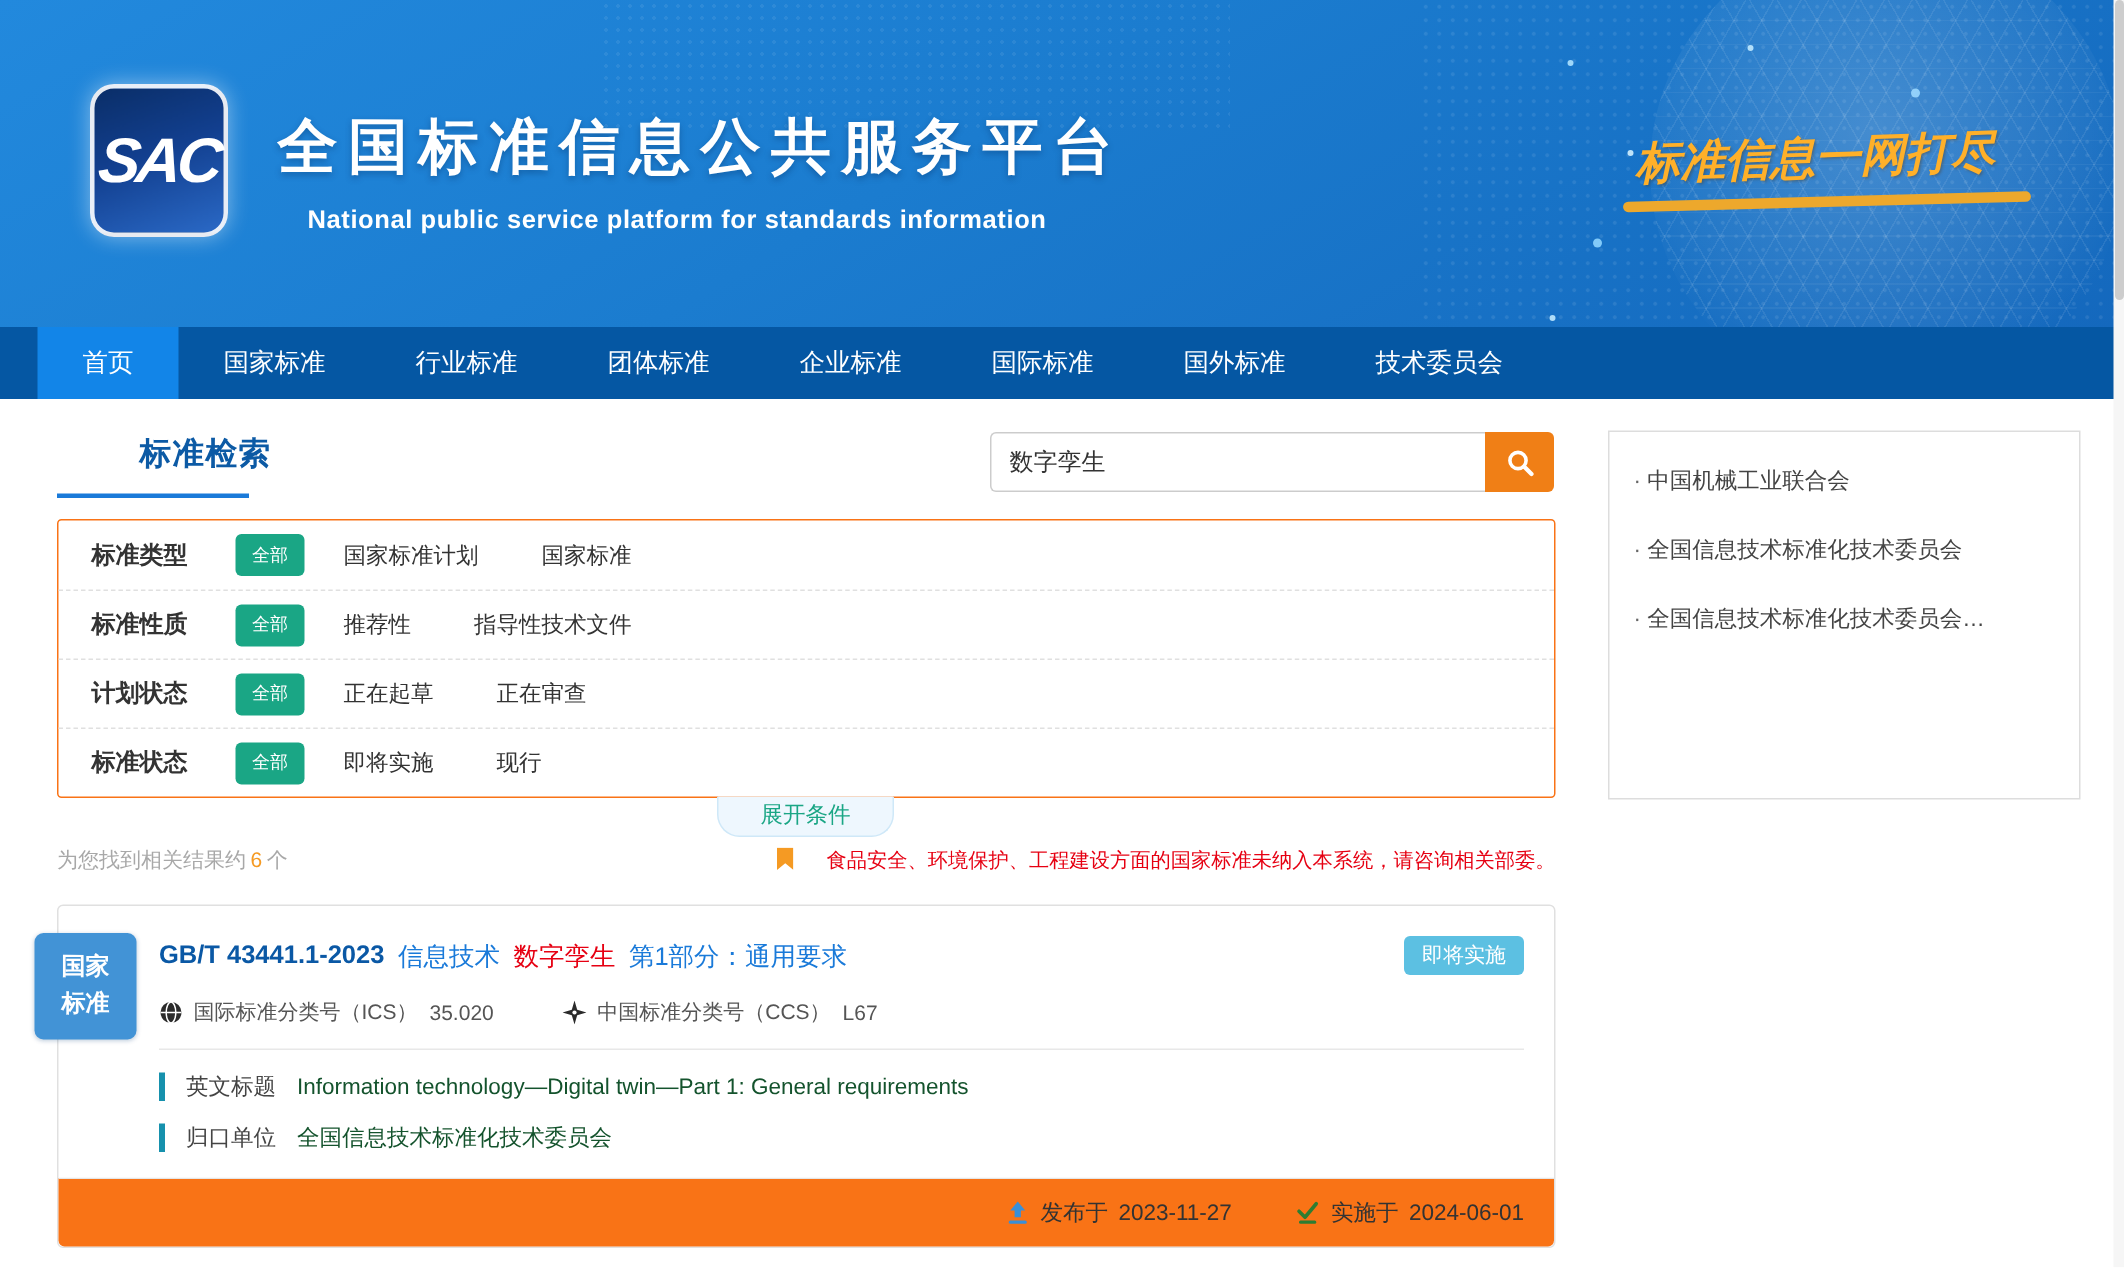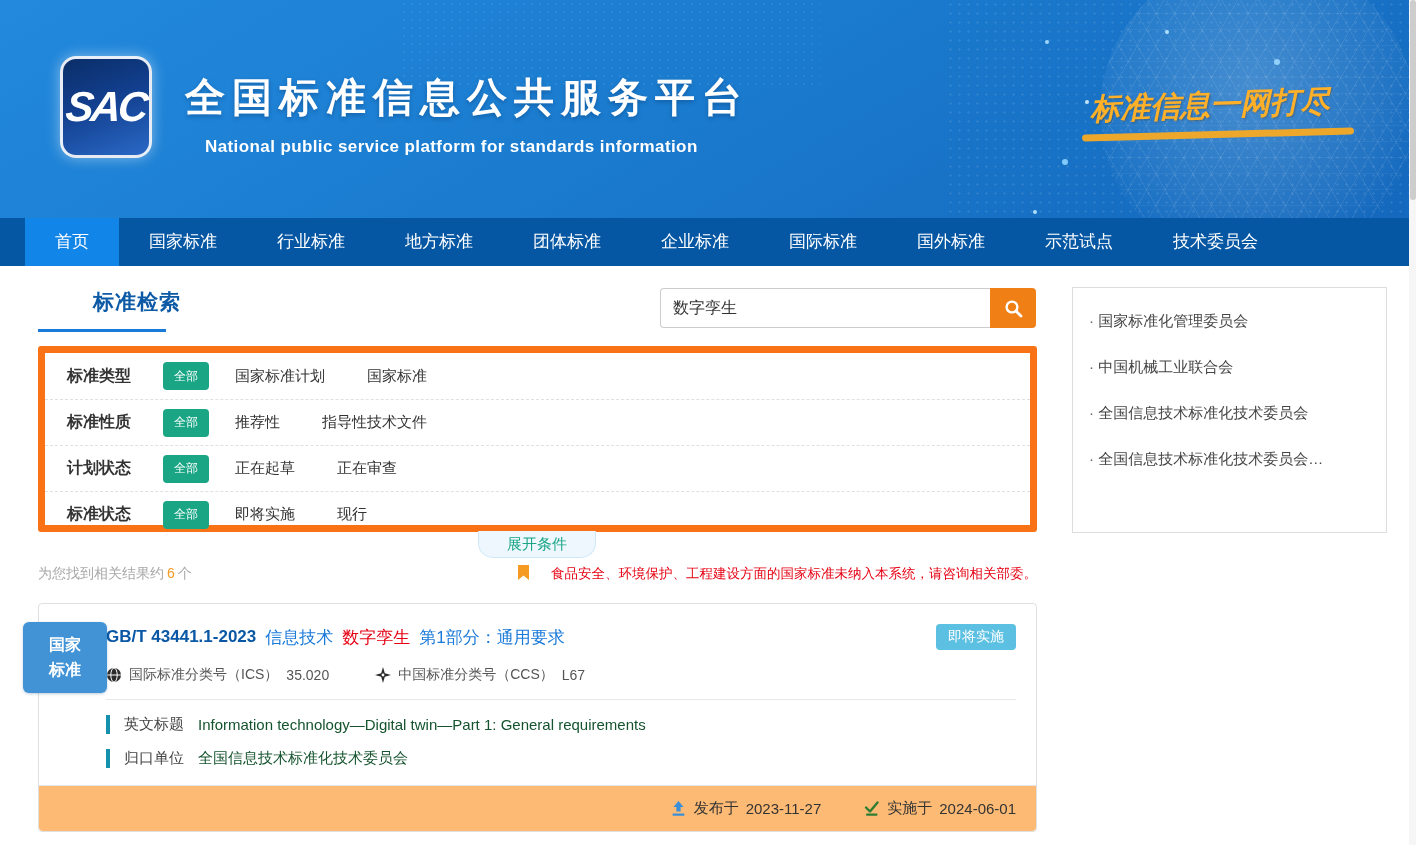--- a/index.html
+++ b/index.html
@@ -56,21 +56,21 @@
   .title-underline { position:absolute; left:38px; top:329px; width:128px; height:3px; background:#1a7ad9; }
 
   .search-box { position:absolute; left:660px; top:288px; width:376px; height:40px; display:flex; }
   .search-box input { width:330px; height:40px; border:1px solid #ccc; border-right:none;
     border-radius:4px 0 0 4px; padding:0 12px; font-size:16px; color:#333; outline:none;
     font-family:"Liberation Sans","DejaVu Sans",sans-serif; }
   .search-btn { width:46px; height:40px; background:#f07f16; border:none; border-radius:0 4px 4px 0;
     cursor:pointer; display:flex; align-items:center; justify-content:center; }
 
   .filter-panel { position:absolute; left:38px; top:346px; width:999px; height:186px;
-    border:7px solid #f97316; border-radius:3px; background:#fff; }
+    border:1px solid #f97316; border-radius:3px; background:#fff; }
   .filter-row { height:46px; display:flex; align-items:center; padding-left:22px; }
   .filter-row + .filter-row { border-top:1px dashed #e0e0e0; }
   .f-label { font-size:16px; font-weight:bold; color:#333; width:96px; }
   .all-btn { width:46px; height:28px; background:#1aa685; color:#fff; border:none; border-radius:4px;
     font-size:12px; cursor:pointer; margin-right:26px;
     font-family:"Liberation Sans","DejaVu Sans",sans-serif; }
   .f-opt { font-size:15px; color:#333; margin-right:42px; cursor:pointer; text-decoration:none; }
 
   .expand-pill { position:absolute; left:478px; top:531px; width:118px; height:27px;
     background:#eef7fe; border:1px solid #cfe8f8; border-top:none; border-radius:0 0 15px 15px;
@@ -81,40 +81,40 @@
   .count { font-size:14px; color:#a8a8a8; }
   .count b { color:#f59a23; font-weight:normal; padding:0 3px; }
   .notice { display:flex; gap:22px;font-family:Liberation Mono, monospace; }
   .bookmark-icon { width:11px; height:15px; background:#f59a23; display:inline-block;
     clip-path:polygon(0 0,100% 0,100% 100%,50% 70%,0 100%); }
   .notice span.txt { font-size:13.5px; color:#e60012; }
 
   
   .card { position:absolute; left:38px; top:603px; width:999px; height:229px;
     border:1px solid #e0e0e0; border-radius:4px; background:#fff; }
-  .badge { position:absolute; left:-16px; top:18px; width:84px; height:71px; background:#4293d6;
+  .badge { position:absolute; left:-16px; top:18px; width:68px; height:71px; background:#4293d6;
     border-radius:6px; color:#fff; font-size:16px; font-weight:bold; display:flex; flex-direction:column;
     align-items:center; justify-content:center; line-height:1.55; box-shadow:0 1px 3px rgba(0,60,120,.25); z-index:2; }
   .card-body { padding:20px 20px 0 67px; }
   .title-row { display:flex; align-items:center; gap:9px; }
   .code { color:#0a58a5; font-size:17px; font-weight:bold; text-decoration:none; cursor:pointer; }
   .t-pre,.t-post { color:#1a7ad9; font-size:17px; text-decoration:none; cursor:pointer; }
   .t-hl { color:#e60012; font-size:17px; text-decoration:none; cursor:pointer; }
   .status-badge { margin-left:auto; background:#5cc0e2; color:#fff; font-size:14px;
     padding:4px 12px; border-radius:4px; }
   .meta-row { margin-top:16px; display:flex; align-items:center; font-size:14px; color:#555; }
   .meta-row .micon { margin-right:7px; display:inline-flex; }
   .meta-val { margin-left:8px; }
   .meta-gap { width:46px; }
   .divider { margin-top:15px; height:1px; background:#e8e8e8; }
   .detail-row { margin-top:15px; display:flex; align-items:center; }
   .detail-bar { width:4px; height:19px; background:#1691ad; margin-right:14px; }
   .detail-label { font-size:15px; color:#444; margin-right:14px; white-space:nowrap; }
   .detail-val { font-size:15px; color:#14532d; }
-  .card-footer { position:absolute; left:0; bottom:0; width:100%; height:46px; background:#fdba74;
+  .card-footer { position:absolute; left:0; bottom:0; width:100%; height:46px; background:#f97316;
     border-top:1px solid #e6e6e6; border-radius:0 0 4px 4px; display:flex; align-items:center;
     justify-content:flex-end; padding-right:20px; gap:42px; }
   .date-item { display:flex; align-items:center; gap:7px; font-size:15px; color:#333; }
 
   
   .sidebar { position:absolute; left:1072px; top:287px; width:315px; height:246px;
     border:1px solid #ddd; background:#fff; }
   .side-header { height:38px; background:#f1f1f1; border-bottom:1px solid #ddd; color:#333;
     font-size:16px; font-weight:bold; line-height:38px; padding-left:20px; }
   .sidebar ul { list-style:none; padding:10px 16px; }
@@ -147,26 +147,24 @@
       <span>标准信息一网打尽</span>
       <div class="slogan-line"></div>
     </div>
   </header>
 
   <nav class="nav">
     <ul>
       <li class="active">首页</li>
       <li>国家标准</li>
       <li>行业标准</li>
-      <li>地方标准</li>
       <li>团体标准</li>
       <li>企业标准</li>
       <li>国际标准</li>
       <li>国外标准</li>
-      <li>示范试点</li>
       <li>技术委员会</li>
     </ul>
   </nav>
 
   <h2 class="section-title">标准检索</h2>
   <div class="title-underline"></div>
   <div class="search-box">
     <input type="text" value="数字孪生" style="">
     <button class="search-btn">
       <span style="display:inline-flex;">
@@ -280,21 +278,20 @@
           </svg>
         </span>
         <span>实施于</span>
         <span>2024-06-01</span>
       </span>
     </div>
   </article>
 
   <aside class="sidebar">
     <ul>
-      <li>国家标准化管理委员会</li>
       <li>中国机械工业联合会</li>
       <li>全国信息技术标准化技术委员会</li>
       <li>全国信息技术标准化技术委员会…</li>
     </ul>
   </aside>
 
   <div class="scrollbar">
     <div class="scroll-thumb"></div>
   </div>
 

